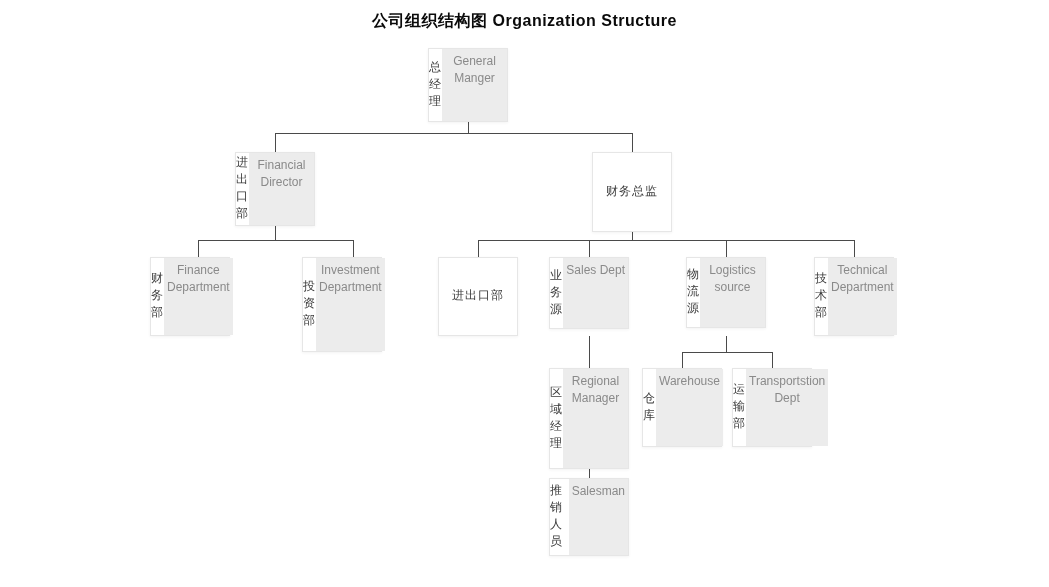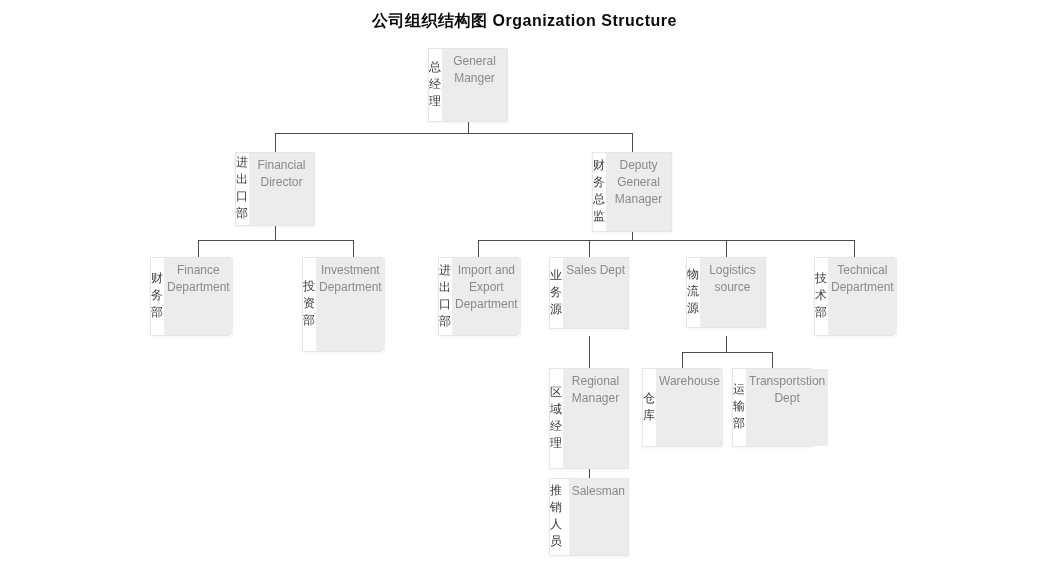--- a/index.html
+++ b/index.html
@@ -95,36 +95,34 @@
     <div class="node-en">General Manger</div>
   </div>
 
   <div class="node" style="left:235px;top:152px;height:74px">
     <div class="node-zh">进出口部</div>
     <div class="node-en">Financial Director</div>
   </div>
 
   <div class="node" style="left:592px;top:152px;height:80px">
     <div class="node-zh">财务总监</div>
-    <div class="node-en">Deputy General Manager</div>
   </div>
 
   <div class="node" style="left:150px;top:257px;height:79px">
     <div class="node-zh">财务部</div>
     <div class="node-en">Finance Department</div>
   </div>
 
   <div class="node" style="left:302px;top:257px;height:95px">
     <div class="node-zh">投资部</div>
     <div class="node-en">Investment Department</div>
   </div>
 
   <div class="node" style="left:438px;top:257px;height:79px">
     <div class="node-zh">进出口部</div>
-    <div class="node-en">Import and Export Department</div>
   </div>
 
   <div class="node" style="left:549px;top:257px;height:72px">
     <div class="node-zh">业务源</div>
     <div class="node-en">Sales Dept</div>
   </div>
 
   <div class="node" style="left:686px;top:257px;height:71px">
     <div class="node-zh">物流源</div>
     <div class="node-en">Logistics source</div>

